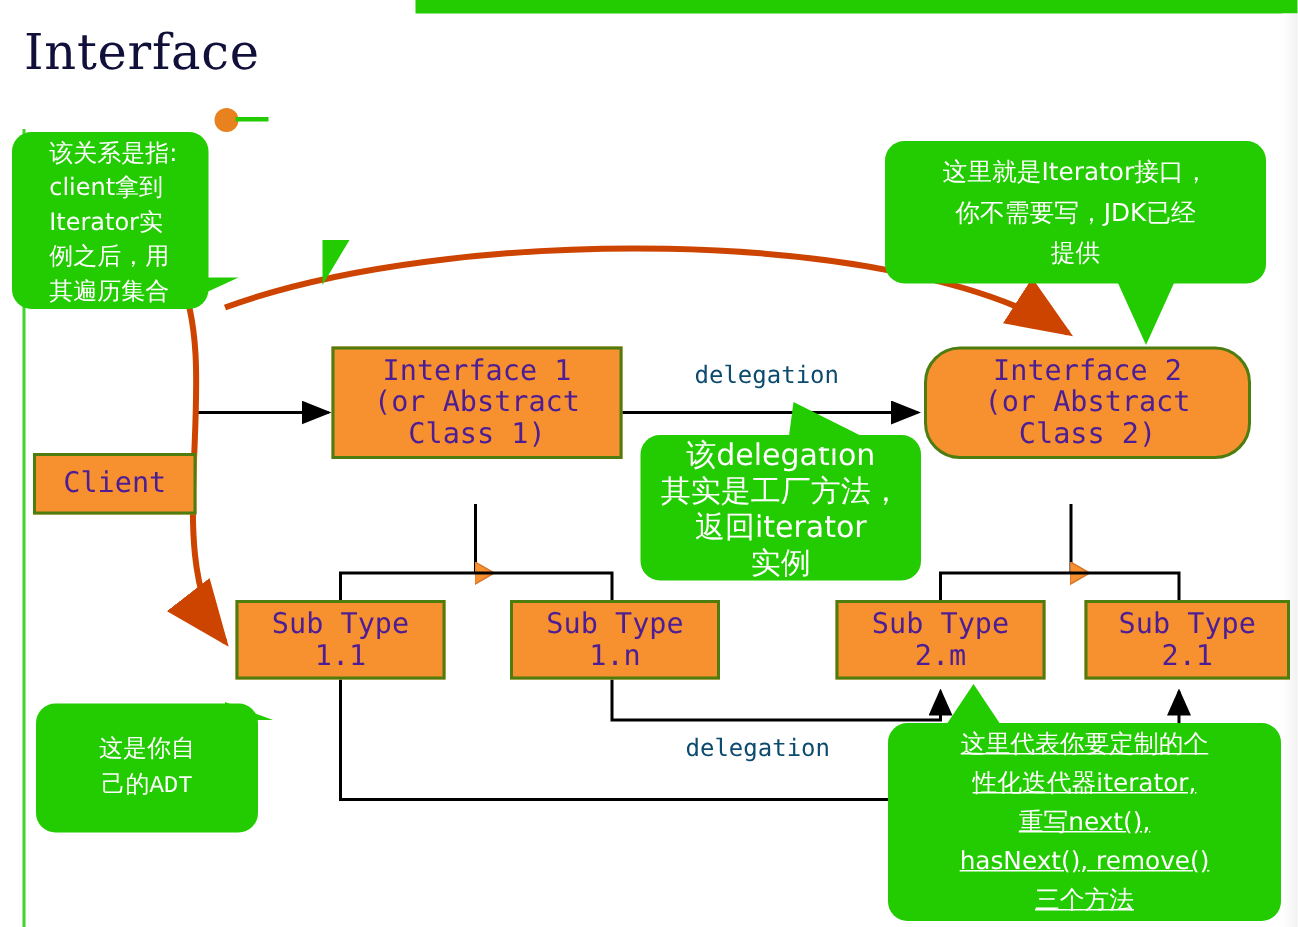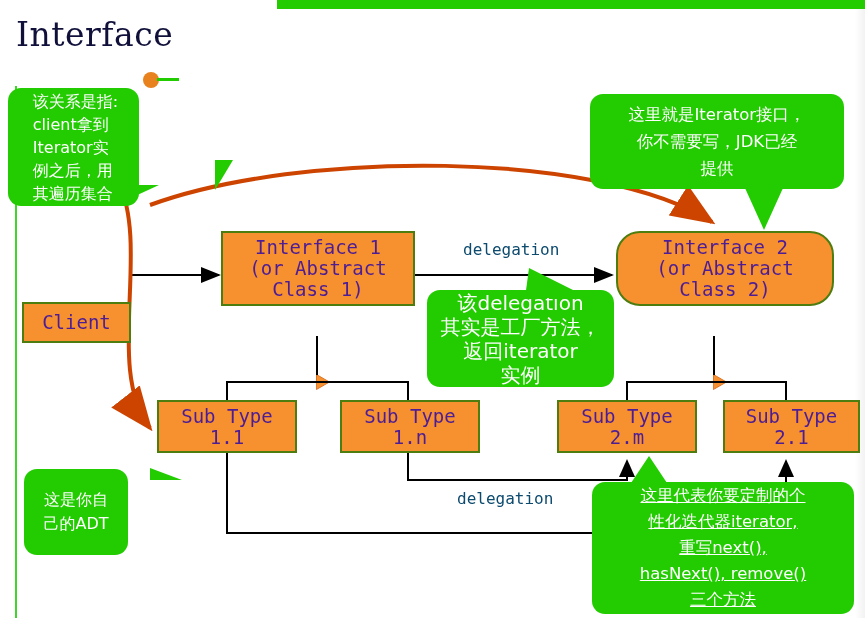--- a/index.html
+++ b/index.html
@@ -140,21 +140,21 @@
 你不需要写，JDK已经
 提供</div>
   <div class="tail" style="left:745px;top:188px;border-left:19px solid transparent;border-right:19px solid transparent;border-top:42px solid #22cc00;"></div>
 
   <div class="cal" style="left:427px;top:290px;width:187px;height:97px;font-size:20px;line-height:24px;">该delegation
 其实是工厂方法，
 返回iterator
 实例</div>
   <div class="tail" style="left:525px;top:268px;width:0;height:0;border-left:4px solid transparent;border-right:60px solid transparent;border-bottom:30px solid #22cc00;"></div>
 
-  <div class="cal" style="left:24px;top:469px;width:104px;height:86px;font-size:16px;line-height:24px;">这是你自
+  <div class="cal" style="left:24px;top:469px;width:148px;height:86px;font-size:16px;line-height:24px;font-family:Liberation Mono, monospace;">这是你自
 己的ADT</div>
   <div class="tail" style="left:150px;top:468px;border-bottom:12px solid #22cc00;border-right:32px solid transparent;"></div>
 
   <div class="cal" style="left:592px;top:482px;width:262px;height:132px;font-size:16.5px;line-height:26px;text-decoration:underline;">这里代表你要定制的个
 性化迭代器iterator,
 重写next(),
 hasNext(), remove()
 三个方法</div>
   <div class="tail" style="left:629px;top:456px;border-left:20px solid transparent;border-right:20px solid transparent;border-bottom:30px solid #22cc00;"></div>
 

